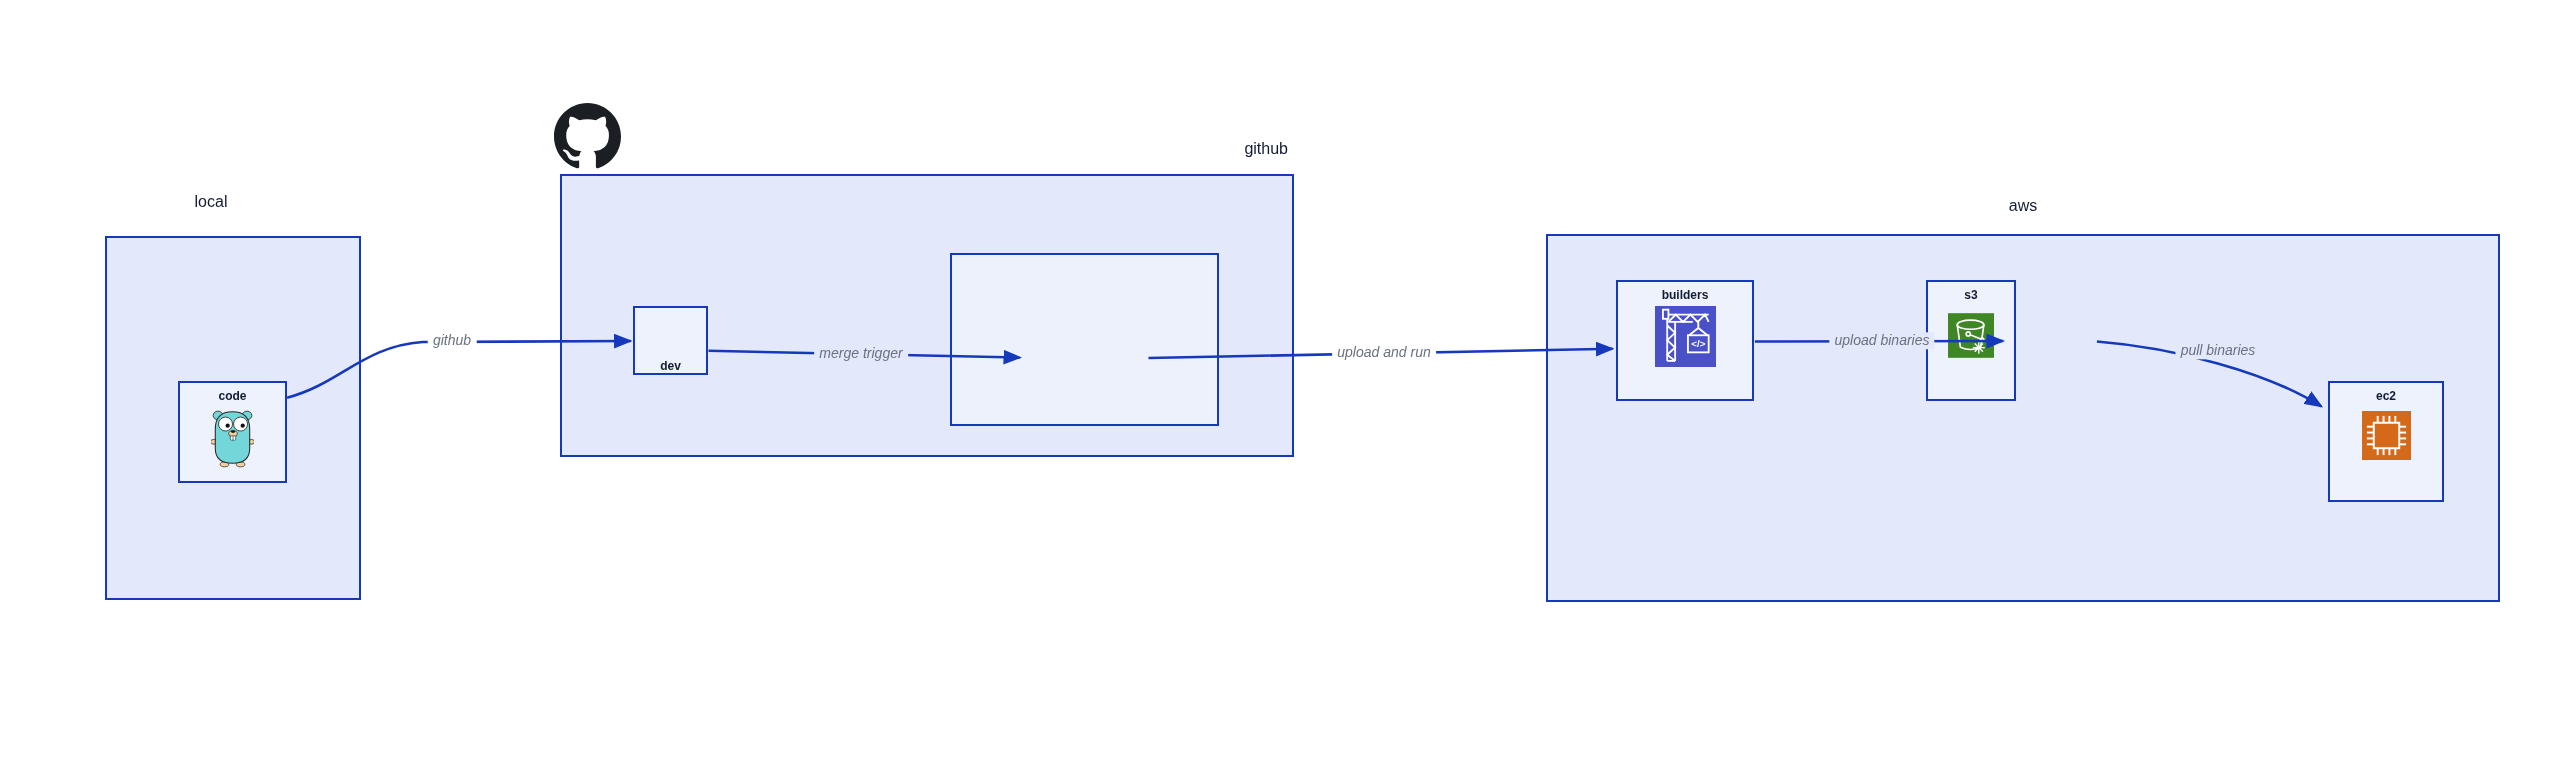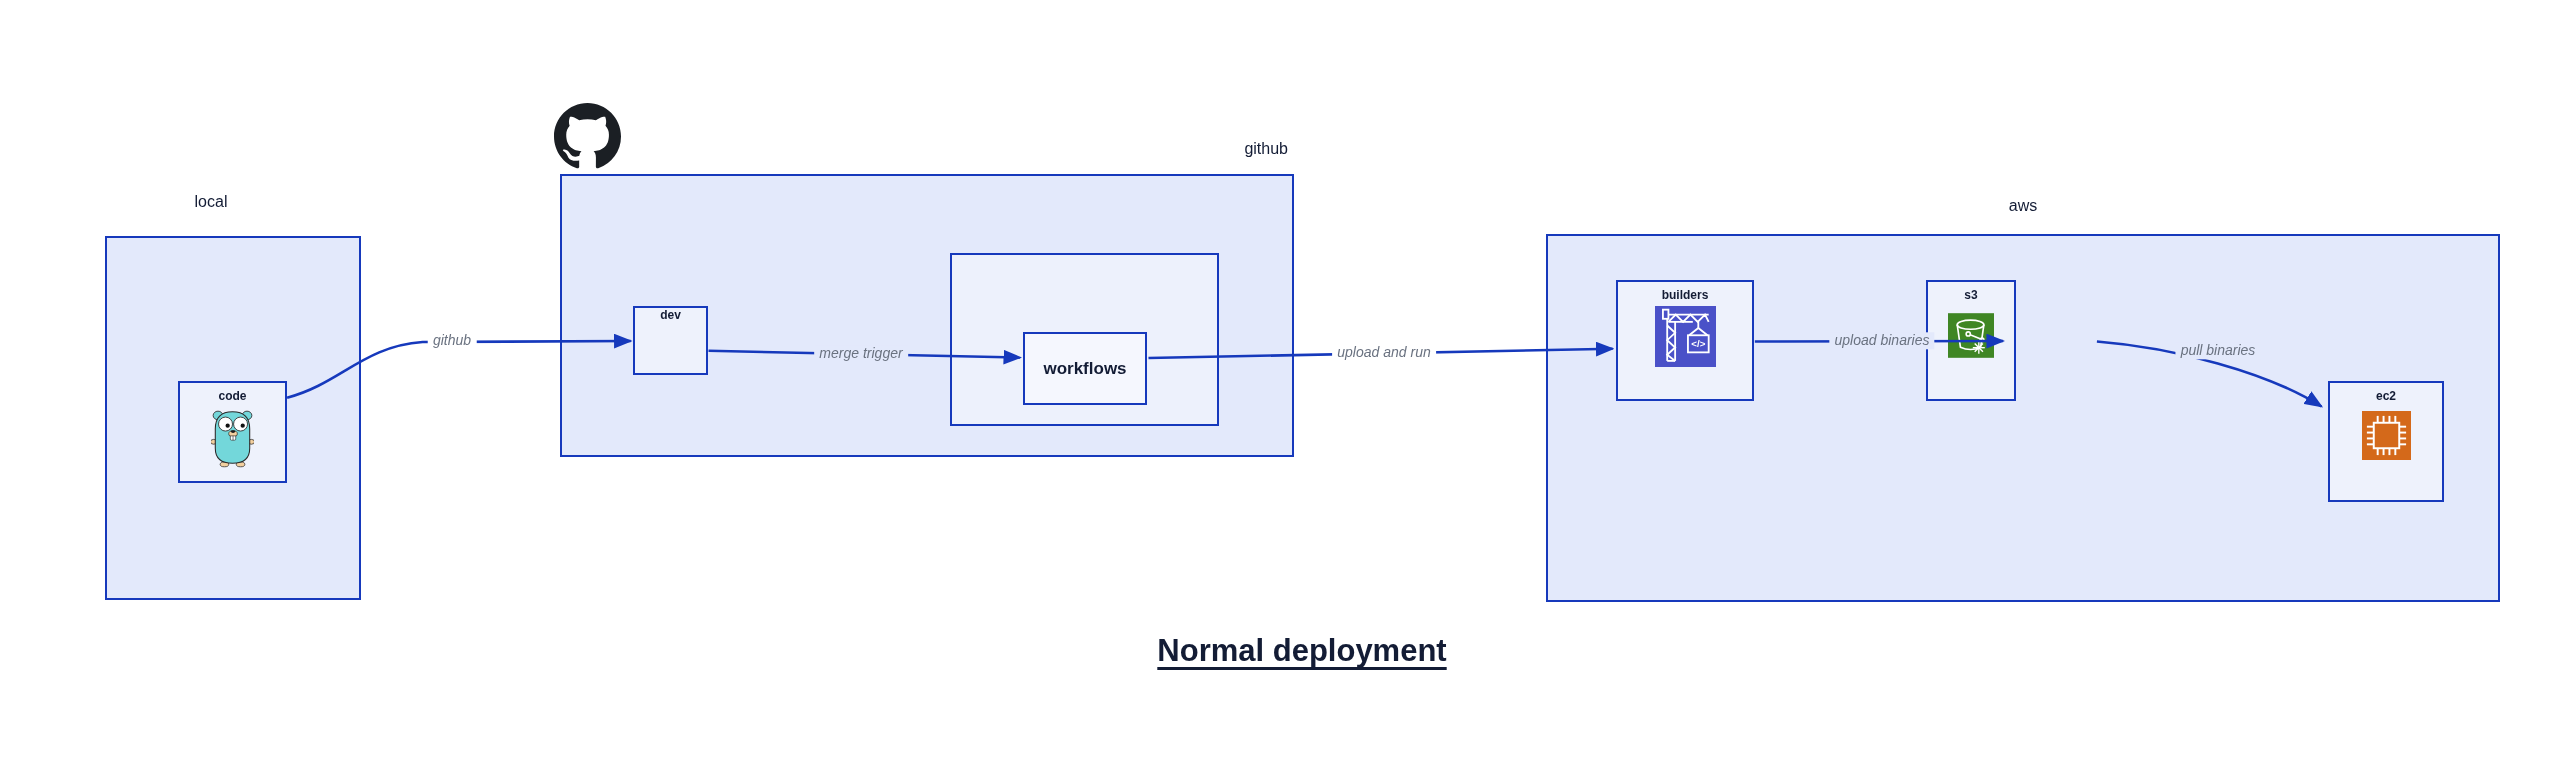--- a/index.html
+++ b/index.html
@@ -10,21 +10,21 @@
   .abs{position:absolute;}
   
   .cbox{position:absolute;border:2.6px solid #1639bc;background:#e3e9fb;box-sizing:border-box;}
   .box-local{left:105px;top:236px;width:256px;height:364px;}
   .box-github{left:560px;top:174px;width:734px;height:283px;}
   .box-master{left:950px;top:253px;width:269px;height:173px;background:#edf1fc;}
   .box-aws{left:1546px;top:234px;width:954px;height:368px;}
   
   .node{position:absolute;border:2.6px solid #1639bc;background:#eef2fc;box-sizing:border-box;text-align:center;}
   .node-code{left:178px;top:381px;width:109px;height:102px;}
-  .node-dev{left:633px;top:306px;width:75px;height:69px;display:flex;align-items:flex-start;justify-content:center;}
+  .node-dev{left:633px;top:306px;width:75px;height:69px;display:flex;align-items:flex-end;justify-content:center;}
   .node-workflows{left:1023px;top:332px;width:124px;height:73px;background:#f5f7fe;display:flex;align-items:center;justify-content:center;}
   .node-builders{left:1616px;top:280px;width:138px;height:121px;}
   .node-s3{left:1926px;top:280px;width:90px;height:121px;}
   .node-ec2{left:2328px;top:381px;width:116px;height:121px;}
   
   .sec-label{position:absolute;font-size:16px;font-weight:500;color:#131c35;white-space:nowrap;}
   .centered{transform:translateX(-50%);}
   .node-label{font-weight:bold;font-size:12px;color:#131c35;display:block;}
   .pad-label{margin-top:6.2px;}
   .wf-label{font-weight:bold;font-size:17px;color:#131c35;}
@@ -84,23 +84,20 @@
         <path d="M36 53 h10 v6 a2 2 0 0 1 -2 2 h-6 a2 2 0 0 1 -2 -2 Z" fill="#ffffff" stroke="#2b2b2b" stroke-width="1.2"></path>
         <line x1="41" y1="53" x2="41" y2="61" stroke="#2b2b2b" stroke-width="1.2"></line>
       </svg>
     </span>
   </div>
 
   <div class="node node-dev">
     <span class="node-label">dev</span>
   </div>
 
-  <div class="node node-workflows">
-    <span class="wf-label">workflows</span>
-  </div>
 
   <div class="node node-builders">
     <span class="node-label pad-label">builders</span>
     <span class="icon-wrap" style="margin-top:4.1px;">
       <svg width="61" height="61" viewBox="0 0 100 100" aria-hidden="true">
         <rect x="0" y="0" width="100" height="100" fill="#4a51c8"></rect>
         <g stroke="#ffffff" stroke-width="3" fill="none">
           <rect x="13" y="6" width="9" height="15"></rect>
           <line x1="22" y1="14" x2="88" y2="14"></line>
           <line x1="22" y1="26" x2="62" y2="26"></line>
@@ -182,16 +179,15 @@
       <path d="M 4070 663 C 4220 675 4400 722 4506 789" marker-end="url(#ah)"></path>
     </g>
   </svg>
 
   <span class="edge-label bg-white" style="left:452px;top:341px;">github</span>
   <span class="edge-label bg-lav" style="left:861px;top:354px;">merge trigger</span>
   <span class="edge-label bg-white" style="left:1384px;top:353px;">upload and run</span>
   <span class="edge-label bg-lav" style="left:1882px;top:341px;">upload binaries</span>
   <span class="edge-label bg-lav" style="left:2218px;top:351px;">pull binaries</span>
 
-  <div class="title">Normal deployment</div>
 
 </div>
 
 
 </body></html>

